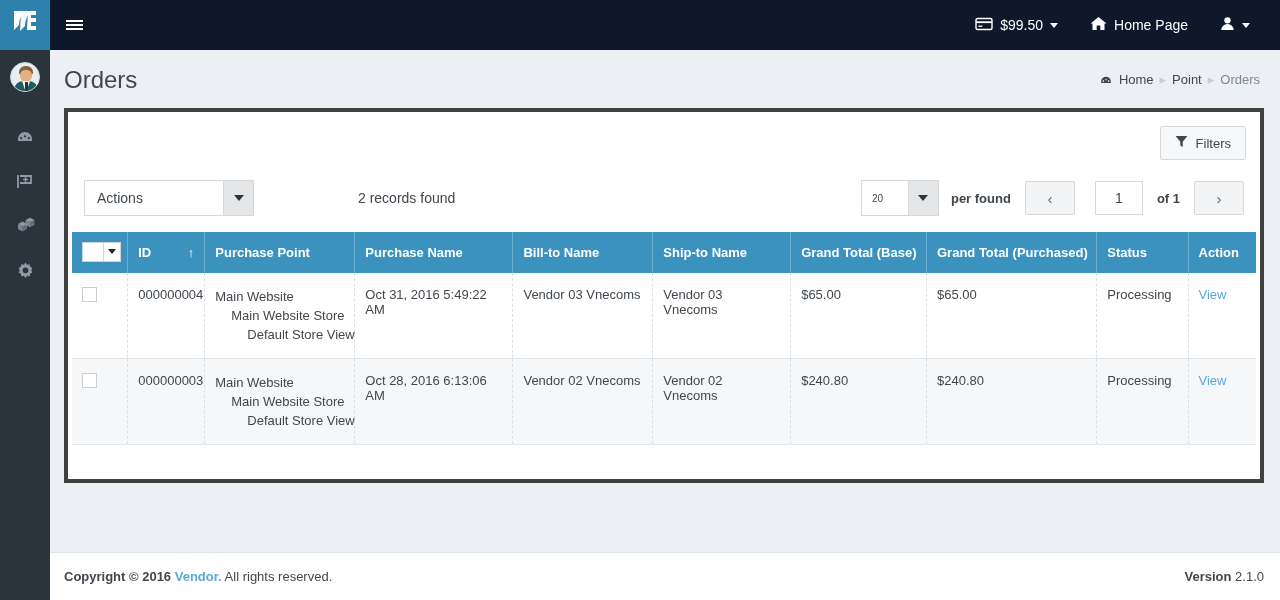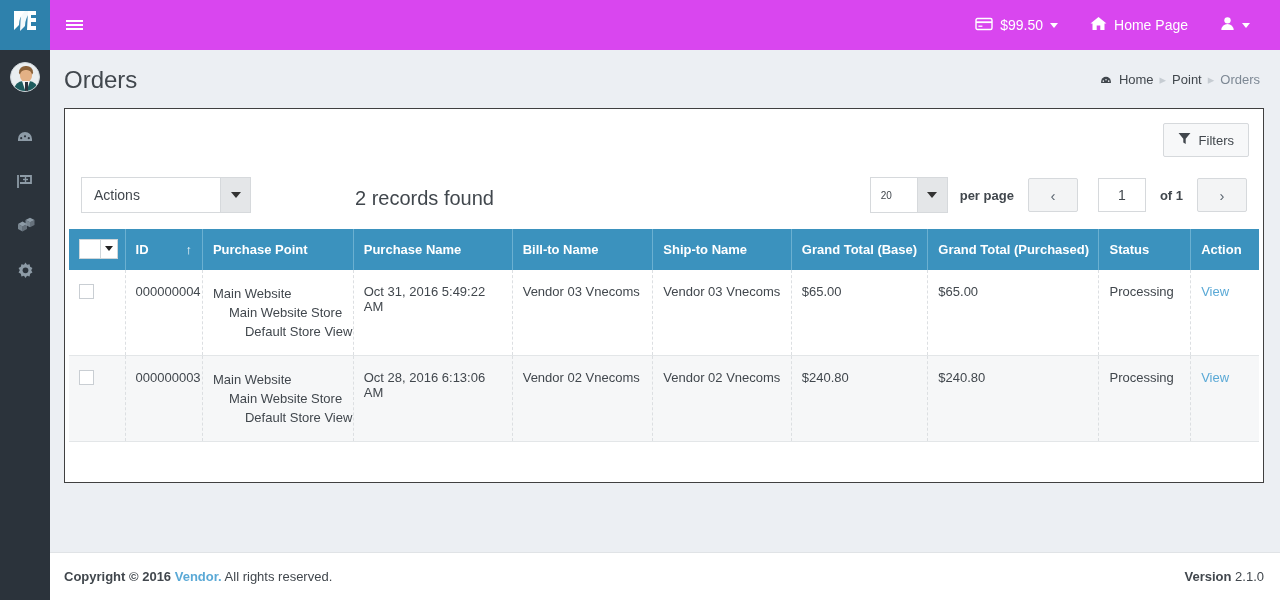--- a/index.html
+++ b/index.html
@@ -52,21 +52,21 @@
     display: flex; align-items: center; justify-content: center;
     color: #8d9ba6;
     cursor: pointer;
   }
   .sidebar-item svg { display: block; }
 
   
   .topbar {
     position: absolute; left: 50px; top: 0;
     width: 1230px; height: 50px;
-    background: #d946ef;
+    background: #0f172a;
     display: flex; align-items: center;
   }
   .hamburger {
     width: 48px; height: 50px;
     display: flex; align-items: center; justify-content: center;
     cursor: pointer;
   }
   .hamburger span {
     display: block; width: 17px; height: 2px; background: #fff; margin: 2px 0;
   }
@@ -103,21 +103,21 @@
     font-size: 13px; color: #7d8894;
   }
   .breadcrumb a { color: #41474d; text-decoration: none; cursor: pointer; }
   .bc-sep { color: #c6ccd2; }
 
   
   .panel {
     position: absolute; left: 64px; top: 108px;
     width: 1200px; height: 375px;
     background: #fff;
-    border: 1px solid #404040;
+    border: 4px solid #404040;
   }
 
   .panel-toolbar { position: relative; height: 62px; }
   .filters-btn {
     position: absolute; right: 14px; top: 14px;
     height: 34px; padding: 0 14px;
     background: #f7f8f9; border: 1px solid #d6d9dc; border-radius: 2px;
     display: flex; align-items: center; gap: 8px;
     font-size: 13px; color: #41474d; cursor: pointer;
   }
@@ -138,21 +138,21 @@
     display: flex; align-items: center; justify-content: center;
   }
   .sel-arrow i {
     width: 0; height: 0;
     border-left: 5px solid transparent;
     border-right: 5px solid transparent;
     border-top: 6px solid #333;
   }
   .records-found {
     position: absolute; left: 290px; top: 16px;
-    font-size: 20px; color: #41474d;
+    font-size: 14px; color: #41474d;
   }
 
   .pager { position: absolute; right: 16px; top: 6px; display: flex; align-items: center; }
   .perpage-select {
     width: 78px; height: 36px;
     border: 1px solid #d6d9dc; background: #fff;
     display: flex; align-items: center;
     font-size: 10px; color: #41474d; cursor: pointer;
   }
   .perpage-select .lbl { padding-left: 10px; }
@@ -396,21 +396,21 @@
 
       <div class="records-found">2 records found</div>
 
       <div class="pager">
         <div class="perpage-select">
           <span class="lbl">20</span>
           <span class="sel-arrow">
               <i></i>
             </span>
         </div>
-        <span class="perpage-label">per page</span>
+        <span class="perpage-label">per found</span>
         <div class="pager-btn">
           <span>‹</span>
         </div>
         <input class="page-input" value="1" style="">
         <span class="of-label">of 1</span>
         <div class="pager-btn">
           <span>›</span>
         </div>
       </div>
     </div>

